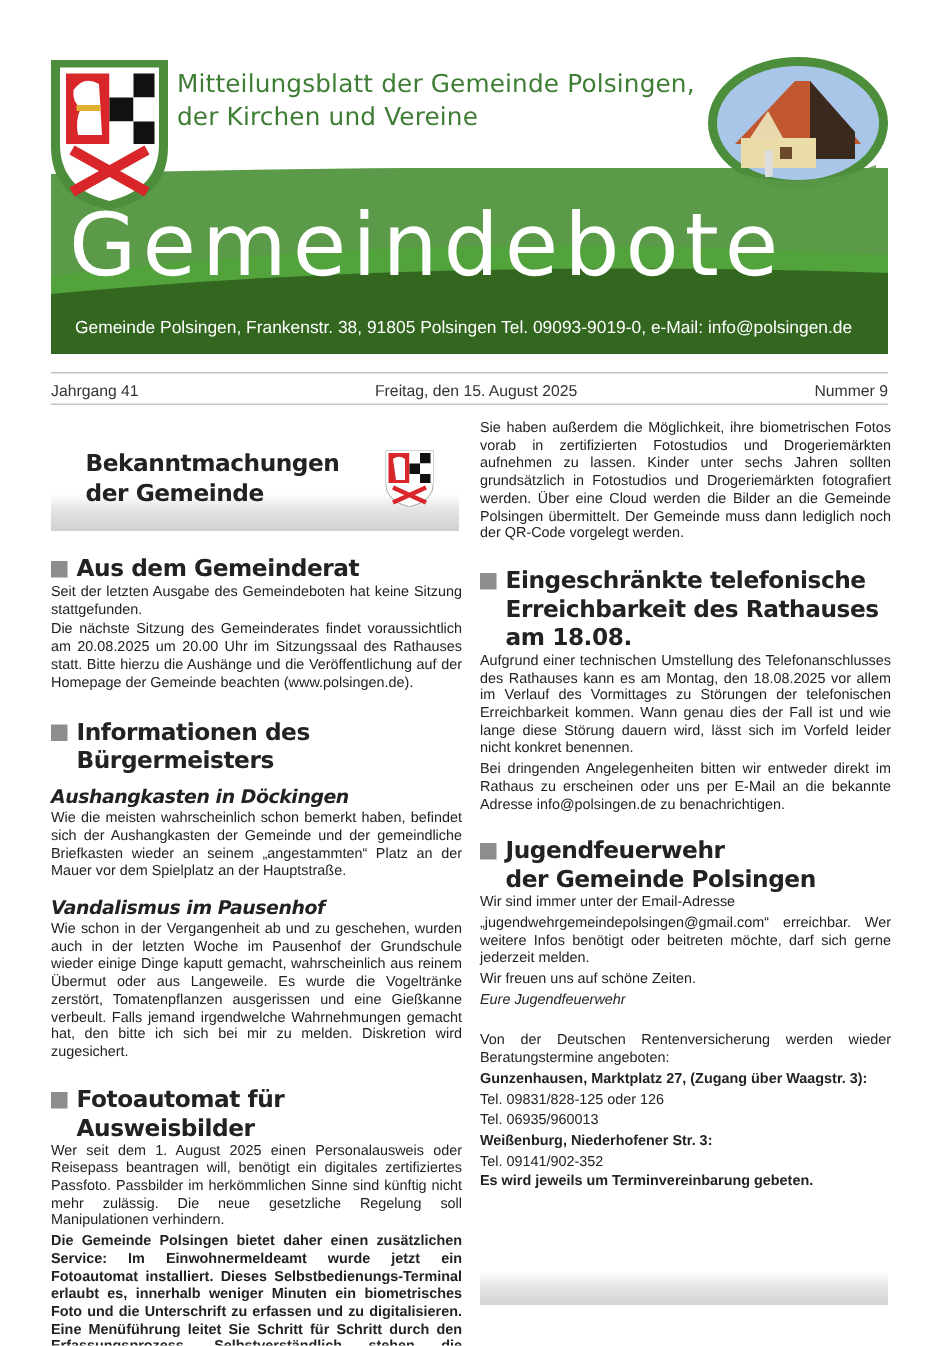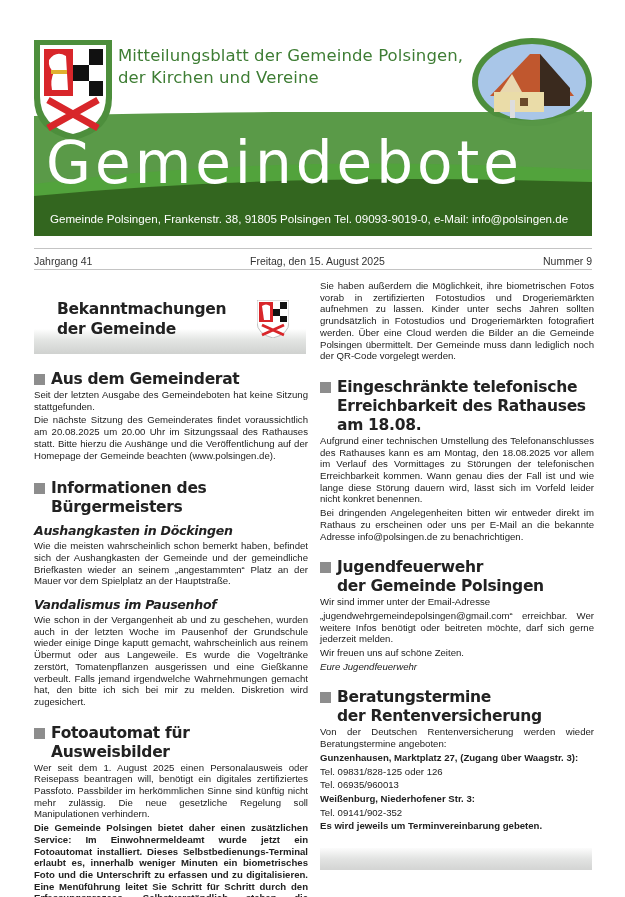--- a/index.html
+++ b/index.html
@@ -140,25 +140,20 @@
       <span class="sq"></span>
     <div>Jugendfeuerwehr</div>
     <div>der Gemeinde Polsingen</div>
   </h2>
   <p>Wir sind immer unter der Email-Adresse</p>
   <p>„jugendwehrgemeindepolsingen@gmail.com“ erreichbar. Wer weitere Infos benötigt oder beitreten möchte, darf sich gerne jederzeit melden.</p>
   <p>Wir freuen uns auf schöne Zeiten.</p>
   <p class="ital">Eure Jugendfeuerwehr</p>
 
   <div style="height:14px"></div>
-  <h2 class="h2">
-      <span class="sq"></span>
-    <div>Beratungstermine</div>
-    <div>der Rentenversicherung</div>
-  </h2>
   <p>Von der Deutschen Rentenversicherung werden wieder Beratungstermine angeboten:</p>
   <p class="bold">Gunzenhausen, Marktplatz 27, (Zugang über Waagstr. 3):</p>
   <p>Tel. 09831/828-125 oder 126</p>
   <p>Tel. 06935/960013</p>
   <p class="bold">Weißenburg, Niederhofener Str. 3:</p>
   <p>Tel. 09141/902-352</p>
   <p class="bold">Es wird jeweils um Terminvereinbarung gebeten.</p>
 </div>
 
 <div class="footer-bar"></div>

